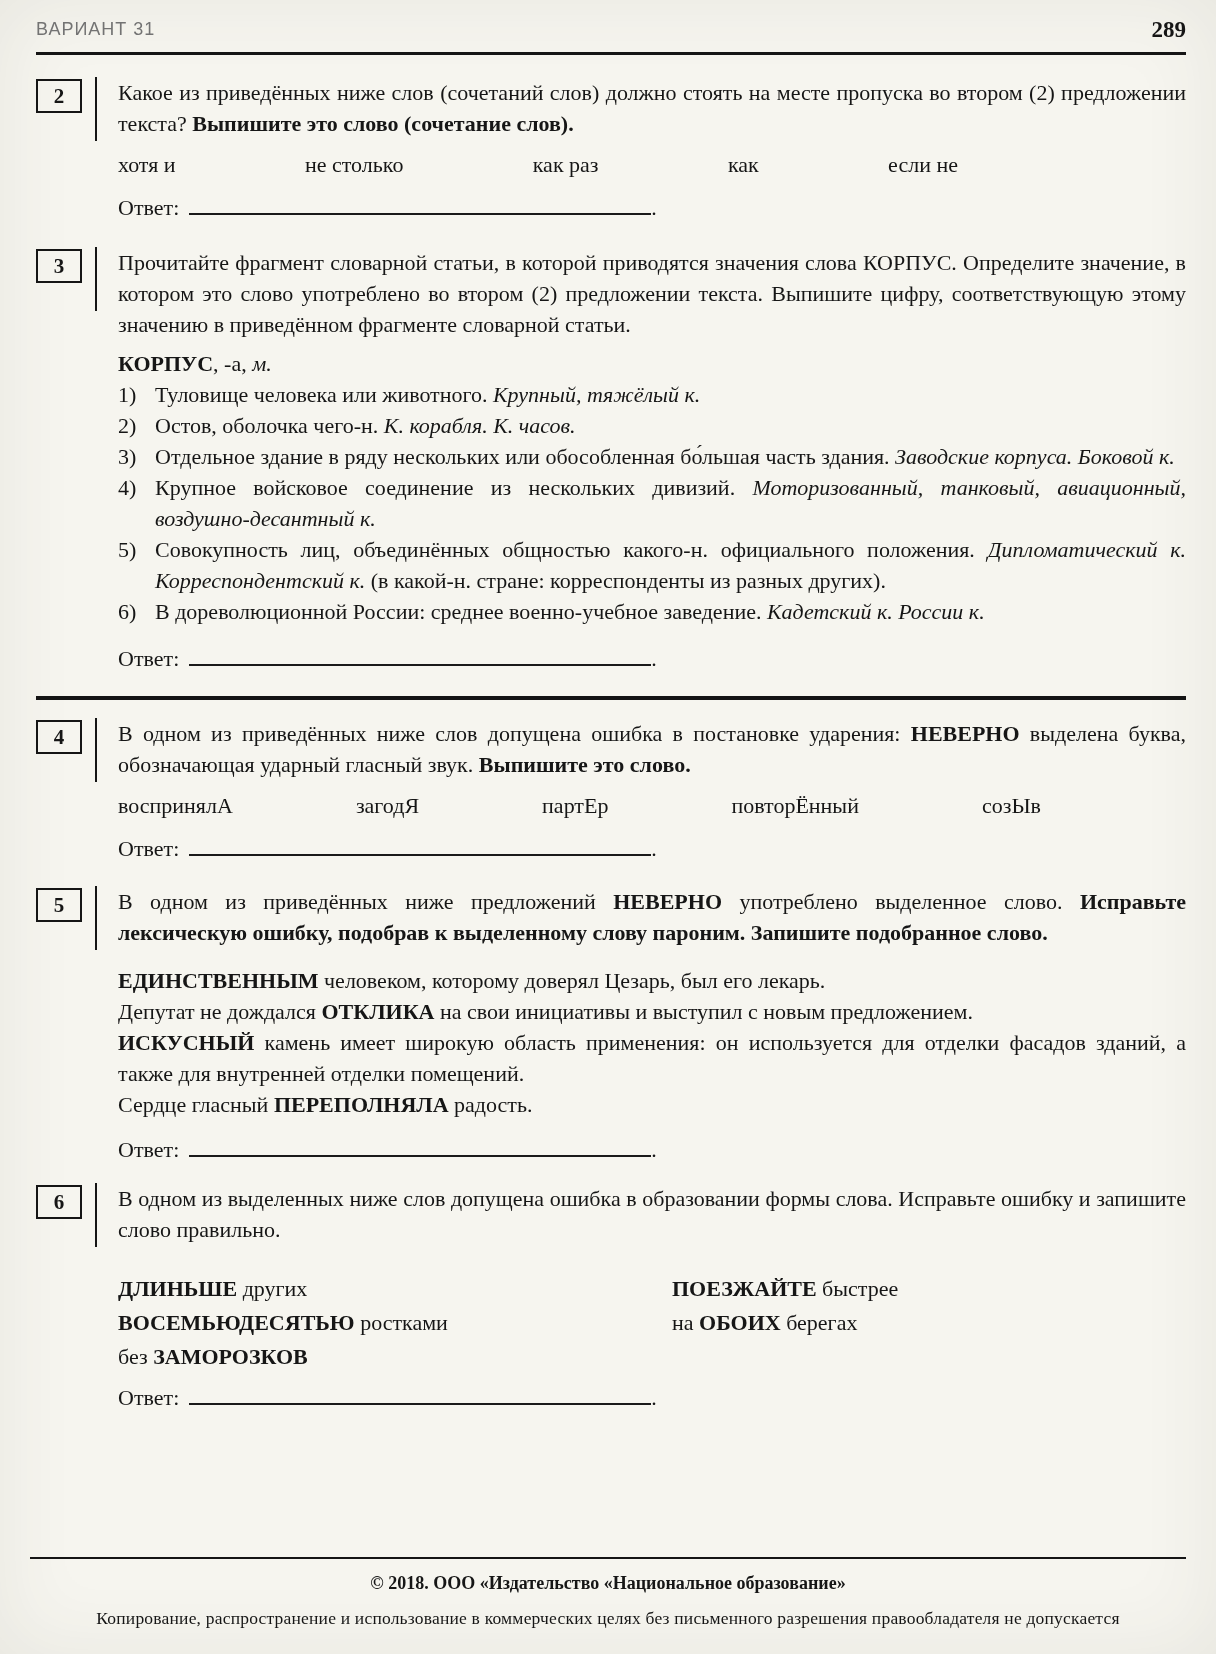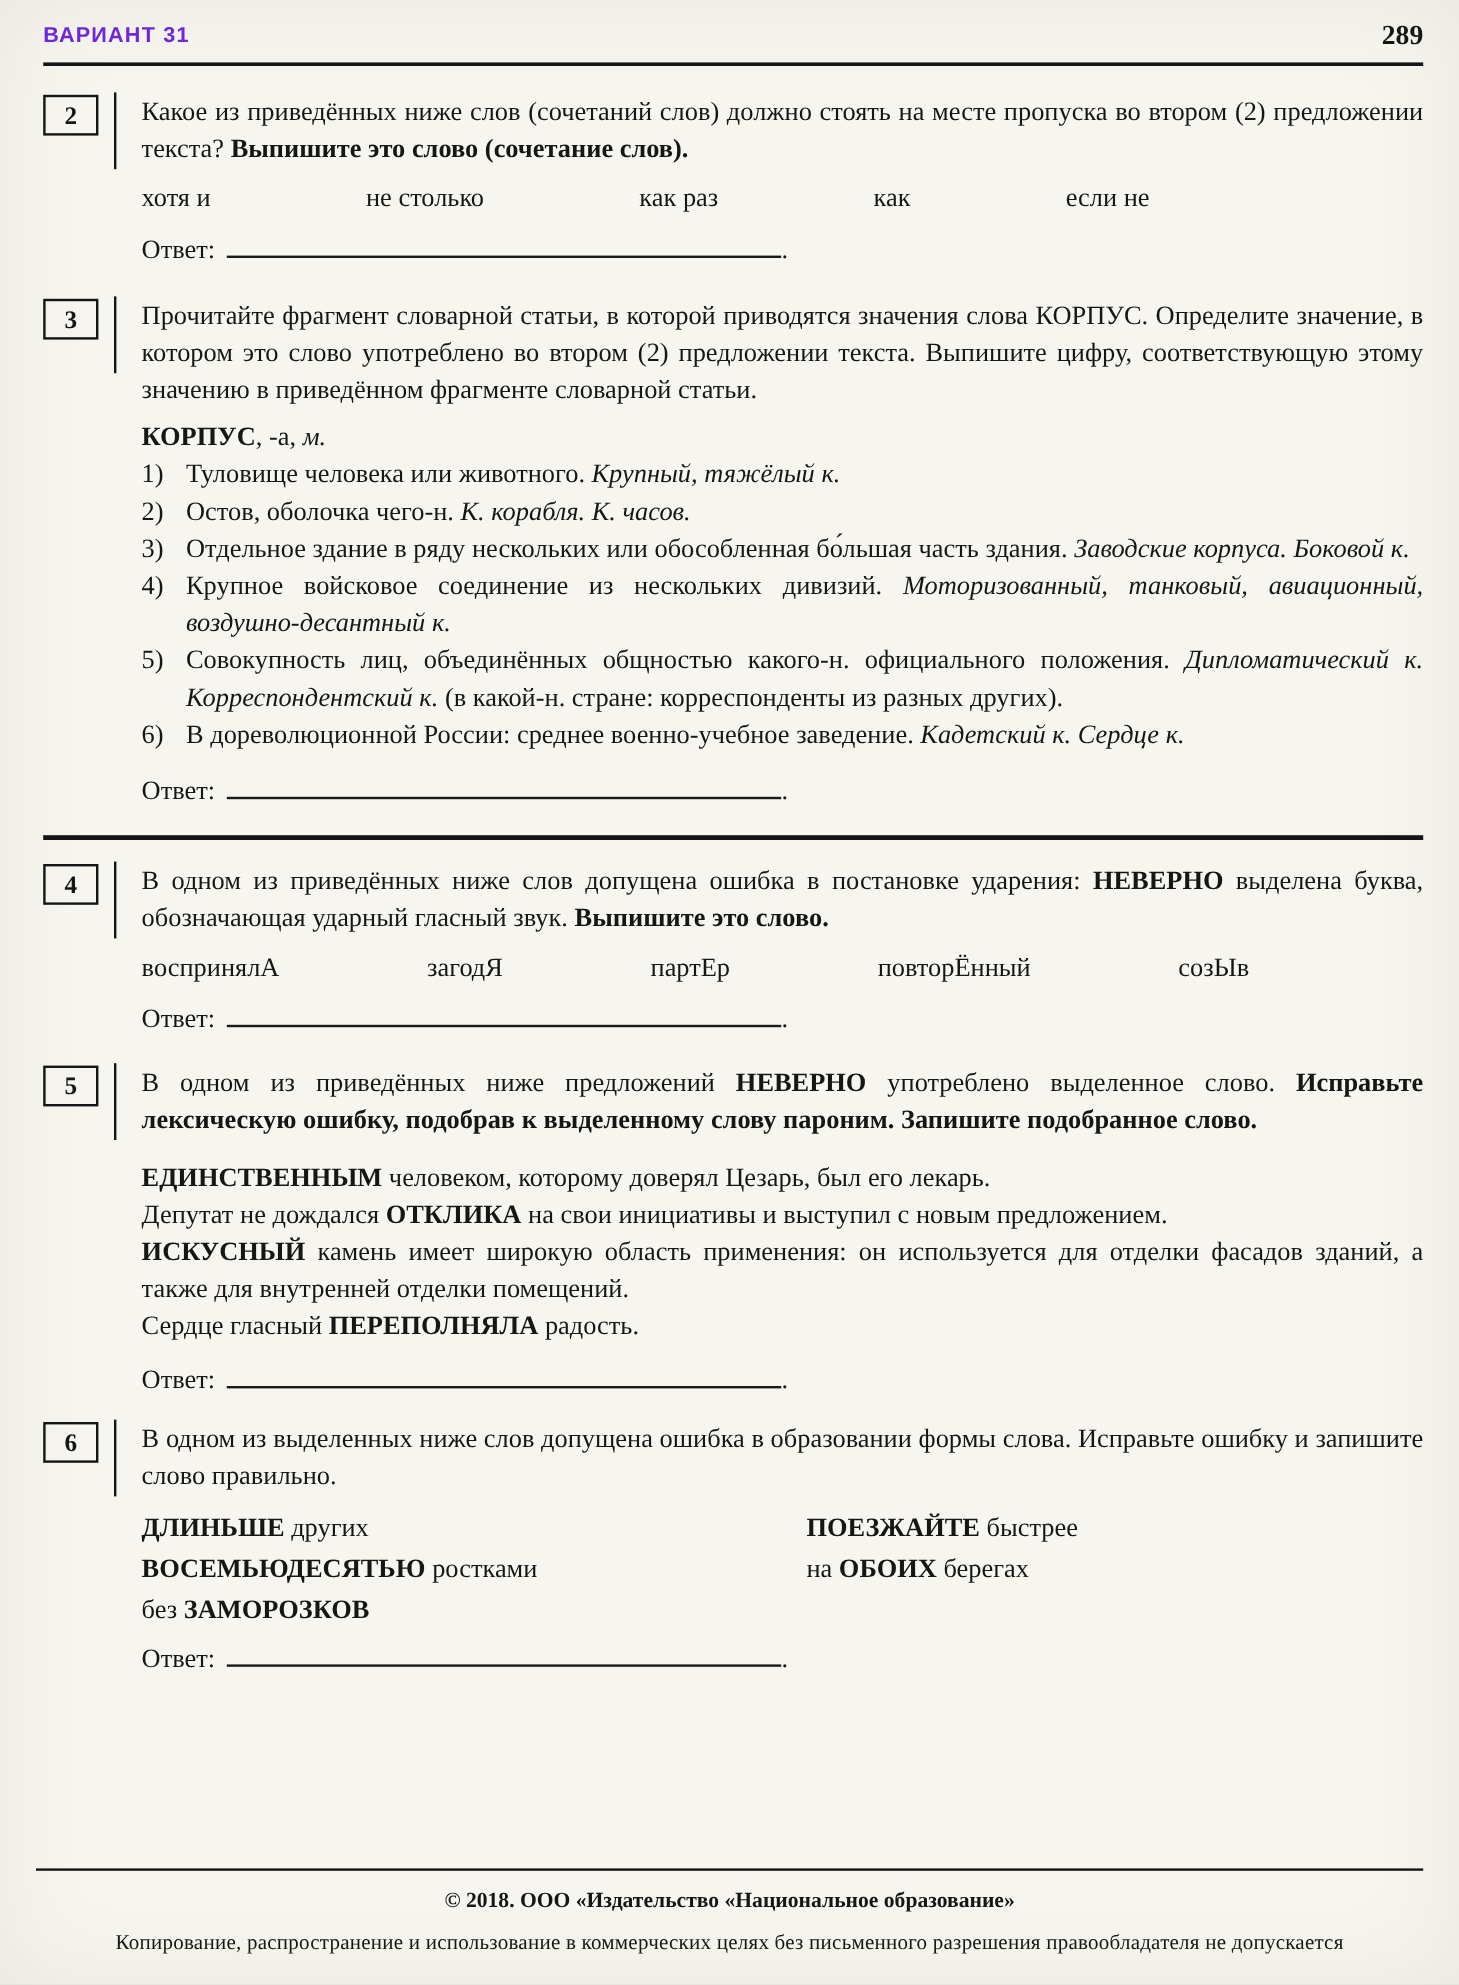--- a/index.html
+++ b/index.html
@@ -17,21 +17,21 @@
     overflow:hidden;
     box-shadow: inset 0 0 80px rgba(60,60,50,0.08);
   }
   .b { font-weight:bold; }
   .i { font-style:italic; }
 
   
   .hdr { display:flex; justify-content:space-between; align-items:flex-end; }
   .variant {
     font-family:"Liberation Sans", sans-serif;
-    font-size:18px; letter-spacing:1px; color:#6d28d9;font-weight:bold;
+    font-size:18px; letter-spacing:1px; color:#737373;
   }
   .pageno { font-weight:bold; font-size:23px; }
   .hdr-rule { border-top:3px solid #151515; margin-top:7px; }
 
   
   .task { display:flex; }
   .task.mt-a { margin-top:22px; }
   .task.mt-b { margin-top:24px; }
   .task.mt-c { margin-top:18px; }
   .gutter { flex:0 0 82px; display:flex; align-items:flex-start; }
@@ -62,21 +62,21 @@
   .def-num { flex:0 0 37px; }
   .def-text { flex:1; text-align:justify; }
 
   
   .divider { border-top:4px solid #141414; margin-top:22px; }
 
   
   .sentences { margin-top:17px; }
 
   
-  .forms { display:flex; margin-top:11px; line-height:34px; }
+  .forms { display:flex; margin-top:27px; line-height:34px; }
   .forms-col-left { flex:0 0 554px; }
   .forms-col-right { flex:1; }
 
   
   .footer { position:absolute; left:30px; right:30px; bottom:20px; }
   .footer-rule { border-top:2px solid #151515; }
   .foot1 { text-align:center; font-size:18px; margin-top:9px;font-weight:bold; }
   .foot2 { text-align:center; font-size:17.5px; margin-top:4px; letter-spacing:0.2px; }
 </style>
 </head>
@@ -134,21 +134,21 @@
         <div class="def">
           <span class="def-num">4)</span>
           <span class="def-text"><span>Крупное войсковое соединение из нескольких дивизий. </span><span class="i">Моторизованный, танковый, авиационный, воздушно-десантный к.</span></span>
         </div>
         <div class="def">
           <span class="def-num">5)</span>
           <span class="def-text"><span>Совокупность лиц, объединённых общностью какого-н. официального положения. </span><span class="i">Дипломатический к. Корреспондентский к.</span><span> (в какой-н. стране: корреспонденты из разных других).</span></span>
         </div>
         <div class="def">
           <span class="def-num">6)</span>
-          <span class="def-text"><span>В дореволюционной России: среднее военно-учебное заведение. </span><span class="i">Кадетский к. Сердце к.</span></span>
+          <span class="def-text"><span>В дореволюционной России: среднее военно-учебное заведение. </span><span class="i">Кадетский к. России к.</span></span>
         </div>
       </div>
       <div class="answer" style="margin-top:16px">
         <span>Ответ:</span><span class="answer-line"></span><span>.</span>
       </div>
     </div>
   </div>
 
   <div class="divider"></div>
 

